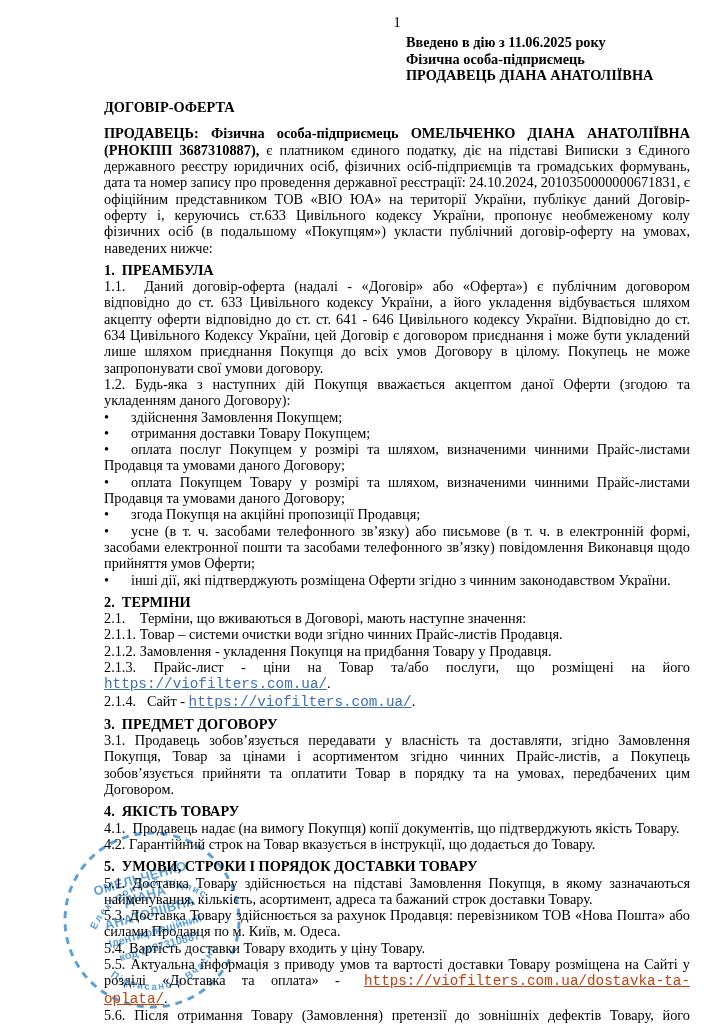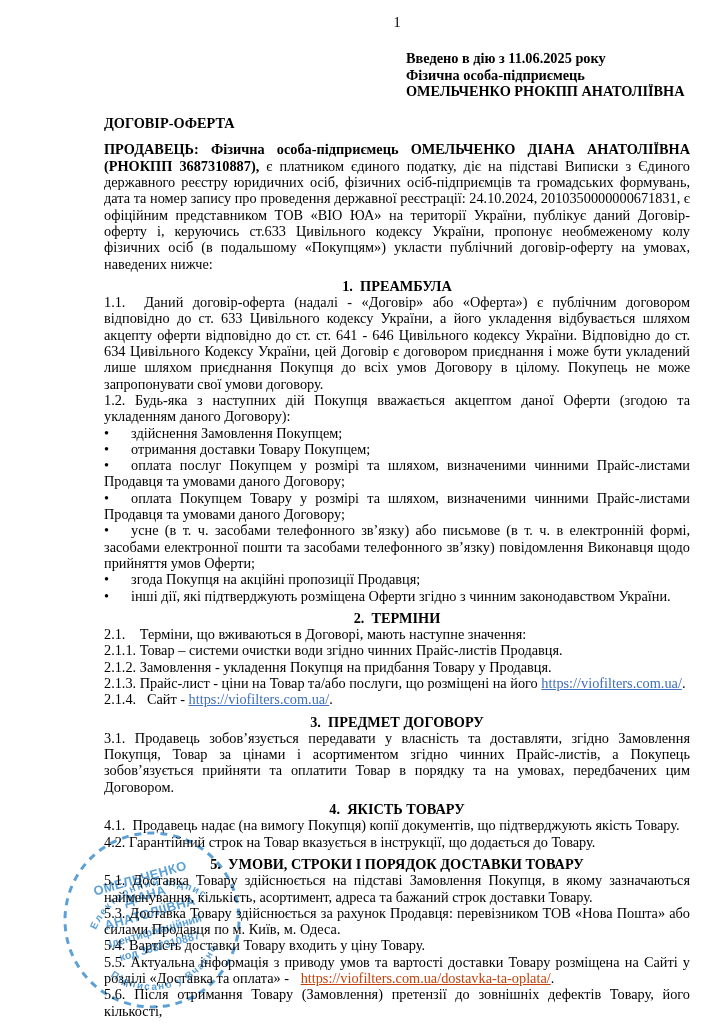--- a/index.html
+++ b/index.html
@@ -13,27 +13,27 @@
     color:#000;
     overflow:hidden;
   }
   .content{
     position:absolute;inset:0;
     box-sizing:border-box;
     padding:14px 34px 0 104px;
     z-index:1;
   }
   .page-number{text-align:center;}
-  .header-block{margin:20px 0 0 302px;font-weight:bold;}
+  .header-block{margin:4px 0 0 302px;font-weight:bold;}
   .doc-title{text-align:left;font-weight:bold;margin:16px 0 10px 0;}
-  .heading{text-align:center;font-weight:bold;margin-top:6px;}
+  .heading{text-align:left;font-weight:bold;margin-top:6px;}
   .para{text-align:justify;}
   .bullet-glyph{display:inline-block;width:27px;}
   .b{font-weight:bold;}
-  a.doc-link{text-decoration:underline;cursor:pointer;}
+  a.doc-link{text-decoration:underline;cursor:pointer;font-family:Liberation Mono, monospace;}
   .stamp-wrap{
     position:absolute;left:37px;top:805px;width:230px;height:230px;
     z-index:0;opacity:.78;
   }
   .stamp-wrap svg{display:block;}
   .st-name{font-family:"Liberation Sans",sans-serif;font-size:13px;font-weight:bold;letter-spacing:.4px;}
   .st-id{font-family:"Liberation Sans",sans-serif;font-size:11px;font-weight:bold;}
   .st-arc{font-family:"Liberation Sans",sans-serif;font-size:10px;font-weight:bold;letter-spacing:1.6px;}
 </style>
 </head>
@@ -57,36 +57,36 @@
       </g>
     </svg>
   </div>
 
   <div class="content">
     <div class="page-number">1</div>
 
     <div class="header-block">
       <div>Введено в дію з 11.06.2025 року</div>
       <div>Фізична особа-підприємець</div>
-      <div>ОМЕЛЬЧЕНКО РНОКПП АНАТОЛІЇВНА</div>
+      <div>ПРОДАВЕЦЬ ДІАНА АНАТОЛІЇВНА</div>
     </div>
 
     <div class="doc-title">ДОГОВІР-ОФЕРТА</div>
 
     <div id="doc-body">
         <div class="para"><span class="b">ПРОДАВЕЦЬ: Фізична особа-підприємець ОМЕЛЬЧЕНКО ДІАНА АНАТОЛІЇВНА (РНОКПП 3687310887),</span><span> є платником єдиного податку, діє на підставі Виписки з Єдиного державного реєстру юридичних осіб, фізичних осіб-підприємців та громадських формувань, дата та номер запису про проведення державної реєстрації: 24.10.2024, 2010350000000671831, є офіційним представником ТОВ «ВІО ЮА» на території України, публікує даний Договір-оферту і, керуючись ст.633 Цивільного кодексу України, пропонує необмеженому колу фізичних осіб (в подальшому «Покупцям») укласти публічний договір-оферту на умовах, наведених нижче:</span></div>
         <div class="heading">1.&nbsp;&nbsp;ПРЕАМБУЛА</div>
         <div class="para"><span>1.1.&nbsp; Даний договір-оферта (надалі - «Договір» або «Оферта») є публічним договором відповідно до ст. 633 Цивільного кодексу України, а його укладення відбувається шляхом акцепту оферти відповідно до ст. ст. 641 - 646 Цивільного кодексу України. Відповідно до ст. 634 Цивільного Кодексу України, цей Договір є договором приєднання і може бути укладений лише шляхом приєднання Покупця до всіх умов Договору в цілому. Покупець не може запропонувати свої умови договору.</span></div>
         <div class="para"><span>1.2. Будь-яка з наступних дій Покупця вважається акцептом даної Оферти (згодою та укладенням даного Договору):</span></div>
         <div class="para"><span class="bullet-glyph">•</span><span>здійснення Замовлення Покупцем;</span></div>
         <div class="para"><span class="bullet-glyph">•</span><span>отримання доставки Товару Покупцем;</span></div>
         <div class="para"><span class="bullet-glyph">•</span><span>оплата послуг Покупцем у розмірі та шляхом, визначеними чинними Прайс-листами Продавця та умовами даного Договору;</span></div>
         <div class="para"><span class="bullet-glyph">•</span><span>оплата Покупцем Товару у розмірі та шляхом, визначеними чинними Прайс-листами Продавця та умовами даного Договору;</span></div>
+        <div class="para"><span class="bullet-glyph">•</span><span>згода Покупця на акційні пропозиції Продавця;</span></div>
         <div class="para"><span class="bullet-glyph">•</span><span>усне (в т. ч. засобами телефонного зв’язку) або письмове (в т. ч. в електронній формі, засобами електронної пошти та засобами телефонного зв’язку) повідомлення Виконавця щодо прийняття умов Оферти;</span></div>
-        <div class="para"><span class="bullet-glyph">•</span><span>згода Покупця на акційні пропозиції Продавця;</span></div>
         <div class="para"><span class="bullet-glyph">•</span><span>інші дії, які підтверджують розміщена Оферти згідно з чинним законодавством України.</span></div>
         <div class="heading">2.&nbsp;&nbsp;ТЕРМІНИ</div>
         <div class="para"><span>2.1.&nbsp;&nbsp;&nbsp;&nbsp;Терміни, що вживаються в Договорі, мають наступне значення:</span></div>
         <div class="para"><span>2.1.1. Товар – системи очистки води згідно чинних Прайс-листів Продавця.</span></div>
         <div class="para"><span>2.1.2. Замовлення - укладення Покупця на придбання Товару у Продавця.</span></div>
         <div class="para"><span>2.1.3. Прайс-лист - ціни на Товар та/або послуги, що розміщені на його </span><a class="doc-link" href="#" style="color: rgb(63, 111, 184);">https://viofilters.com.ua/</a><span>.</span></div>
         <div class="para"><span>2.1.4.&nbsp;&nbsp;&nbsp;Сайт - </span><a class="doc-link" href="#" style="color: rgb(63, 111, 184);">https://viofilters.com.ua/</a><span>.</span></div>
         <div class="heading">3.&nbsp;&nbsp;ПРЕДМЕТ ДОГОВОРУ</div>
         <div class="para"><span>3.1. Продавець зобов’язується передавати у власність та доставляти, згідно Замовлення Покупця, Товар за цінами і асортиментом згідно чинних Прайс-листів, а Покупець зобов’язується прийняти та оплатити Товар в порядку та на умовах, передбачених цим Договором.</span></div>
         <div class="heading">4.&nbsp;&nbsp;ЯКІСТЬ ТОВАРУ</div>

